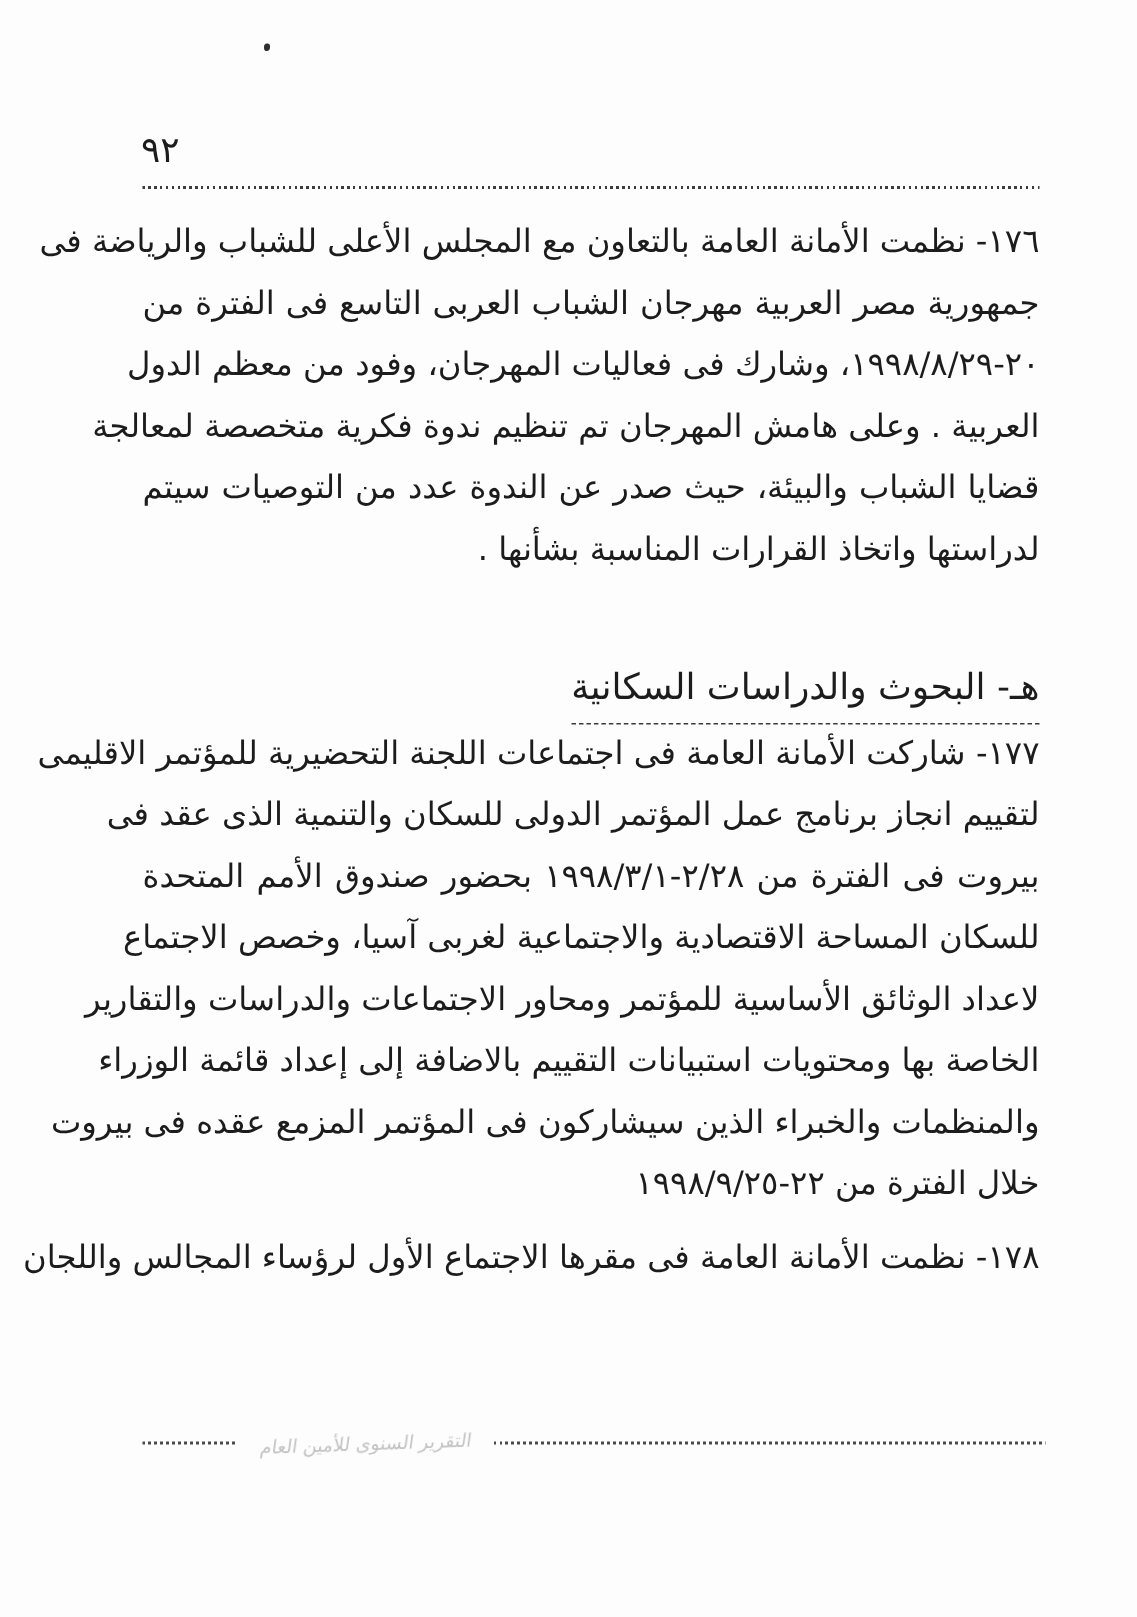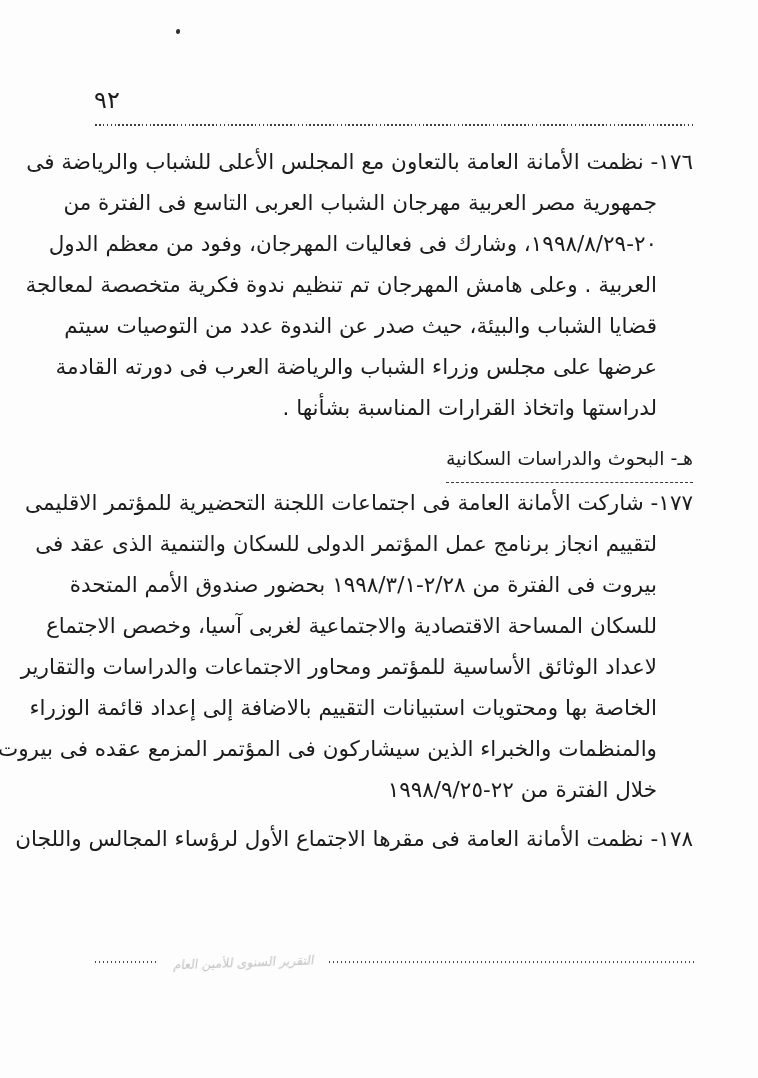--- a/index.html
+++ b/index.html
@@ -34,36 +34,35 @@
   .document-body{
     position:absolute;
     left:95px;top:0;width:598px;height:776px;
   }
   .para{
     position:absolute;right:0;left:0;
     font-size:21.5px;
     line-height:41px;
   }
   .para .line{
-    margin-right:36px;
     text-align:justify;
     text-align-last:justify;
     white-space:nowrap;
     height:41px;
   }
   .para .line.first{margin-right:0;}
   .para .line.last{
     text-align:left;
     text-align-last:right;
   }
   #para-176{top:141px;}
   #heading-population-studies{
     position:absolute;right:0;left:0;
     top:438px;
-    font-size:19px;
+    font-size:24px;
     line-height:41px;
     text-align:right;
   }
   #heading-population-studies .heading-text{
     display:inline-block;
     border-bottom:1.5px dashed #3a3a3a;
     padding-bottom:3px;
   }
   #para-177{top:482px;}
   #para-178{top:818px;}
@@ -112,21 +111,20 @@
 
   <div class="dotted-rule header-rule"></div>
 
   <div class="document-body">
       <div class="para" id="para-176">
         <div class="line first">١٧٦- نظمت الأمانة العامة بالتعاون مع المجلس الأعلى للشباب والرياضة فى</div>
         <div class="line">جمهورية مصر العربية مهرجان الشباب العربى التاسع فى الفترة من</div>
         <div class="line">٢٠-١٩٩٨/٨/٢٩، وشارك فى فعاليات المهرجان، وفود من معظم الدول</div>
         <div class="line">العربية . وعلى هامش المهرجان تم تنظيم ندوة فكرية متخصصة لمعالجة</div>
         <div class="line">قضايا الشباب والبيئة، حيث صدر عن الندوة عدد من التوصيات سيتم</div>
-        <div class="line">عرضها على مجلس وزراء الشباب والرياضة العرب فى دورته القادمة</div>
         <div class="line last">لدراستها واتخاذ القرارات المناسبة بشأنها .</div>
       </div>
       <div id="heading-population-studies"><span class="heading-text">هـ- البحوث والدراسات السكانية</span></div>
       <div class="para" id="para-177">
         <div class="line first">١٧٧- شاركت الأمانة العامة فى اجتماعات اللجنة التحضيرية للمؤتمر الاقليمى</div>
         <div class="line">لتقييم انجاز برنامج عمل المؤتمر الدولى للسكان والتنمية الذى عقد فى</div>
         <div class="line">بيروت فى الفترة من ٢/٢٨-١٩٩٨/٣/١ بحضور صندوق الأمم المتحدة</div>
         <div class="line">للسكان المساحة الاقتصادية والاجتماعية لغربى آسيا، وخصص الاجتماع</div>
         <div class="line">لاعداد الوثائق الأساسية للمؤتمر ومحاور الاجتماعات والدراسات والتقارير</div>
         <div class="line">الخاصة بها ومحتويات استبيانات التقييم بالاضافة إلى إعداد قائمة الوزراء</div>

